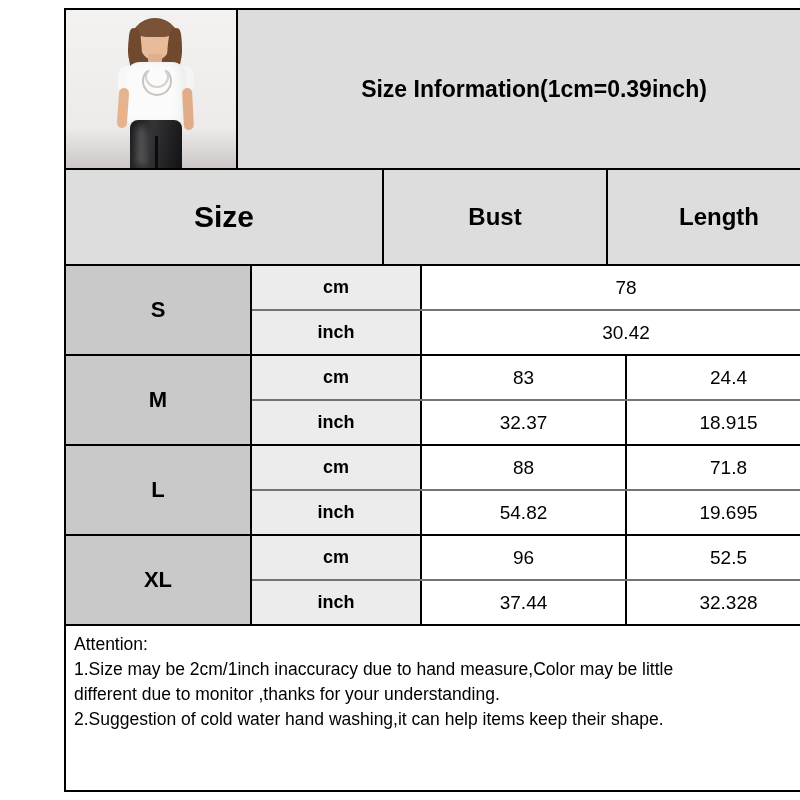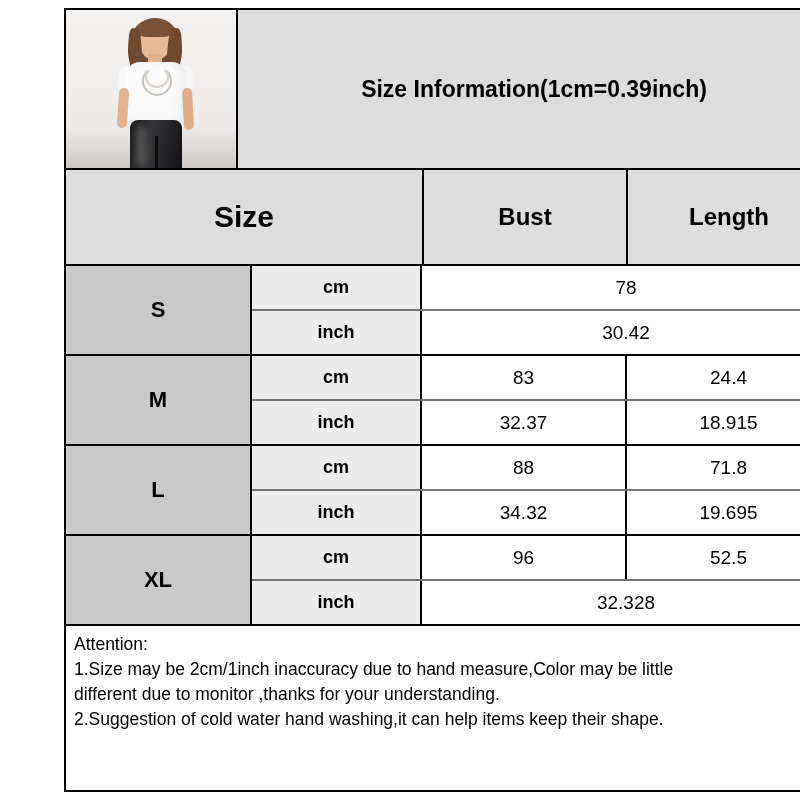--- a/index.html
+++ b/index.html
@@ -197,21 +197,21 @@
 
   
   .colhead-row {
     display: flex;
     height: 96px;
     border-bottom: 2px solid #000;
     box-sizing: border-box;
     background: #dddddd;
   }
   .colhead-size {
-    width: 358px;
+    width: 318px;
     display: flex;
     align-items: center;
     justify-content: center;
     border-right: 2px solid #000;
     box-sizing: border-box;
     font-size: 30px;
     font-weight: bold;
   }
   .colhead-cell {
     flex: 1;
@@ -370,36 +370,37 @@
       <div class="size-row">
         <div class="size-label">L</div>
         <div class="unit-block">
           <div class="unit-row top">
             <div class="unit-name">cm</div>
             <div class="val">88</div>
             <div class="val">71.8</div>
           </div>
           <div class="unit-row">
             <div class="unit-name">inch</div>
-            <div class="val">34.32</div>
+            <div class="val">54.82</div>
             <div class="val">19.695</div>
           </div>
         </div>
       </div>
 
       <div class="size-row">
         <div class="size-label">XL</div>
         <div class="unit-block">
           <div class="unit-row top">
             <div class="unit-name">cm</div>
             <div class="val">96</div>
             <div class="val">52.5</div>
           </div>
           <div class="unit-row">
             <div class="unit-name">inch</div>
+            <div class="val">37.44</div>
             <div class="val">32.328</div>
           </div>
         </div>
       </div>
 
       <div class="attention">
         <p>Attention:</p>
         <p>1.Size may be 2cm/1inch inaccuracy due to hand measure,Color may be little</p>
         <p>different due to monitor ,thanks for your understanding.</p>
         <p>2.Suggestion of cold water hand washing,it can help items keep their shape.</p>

